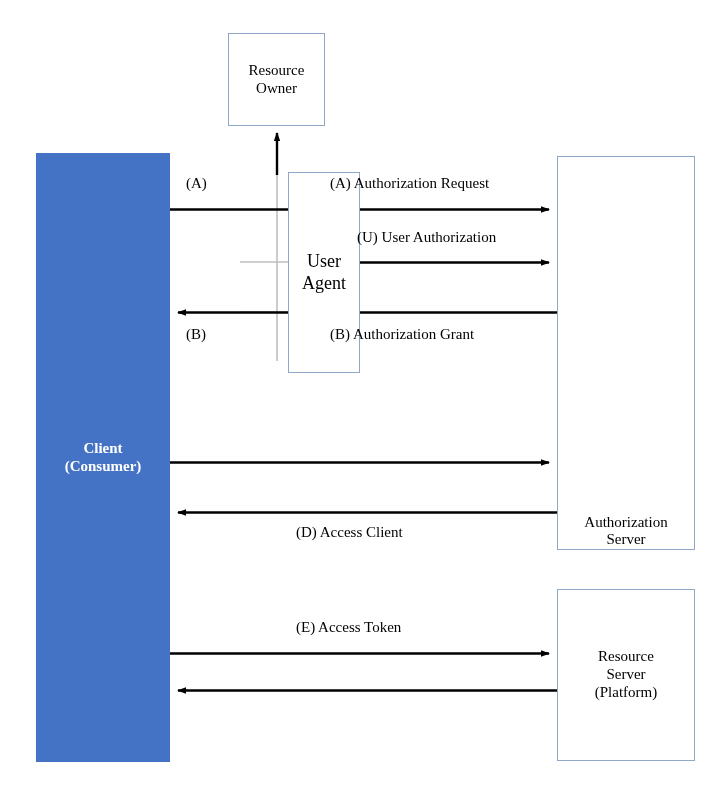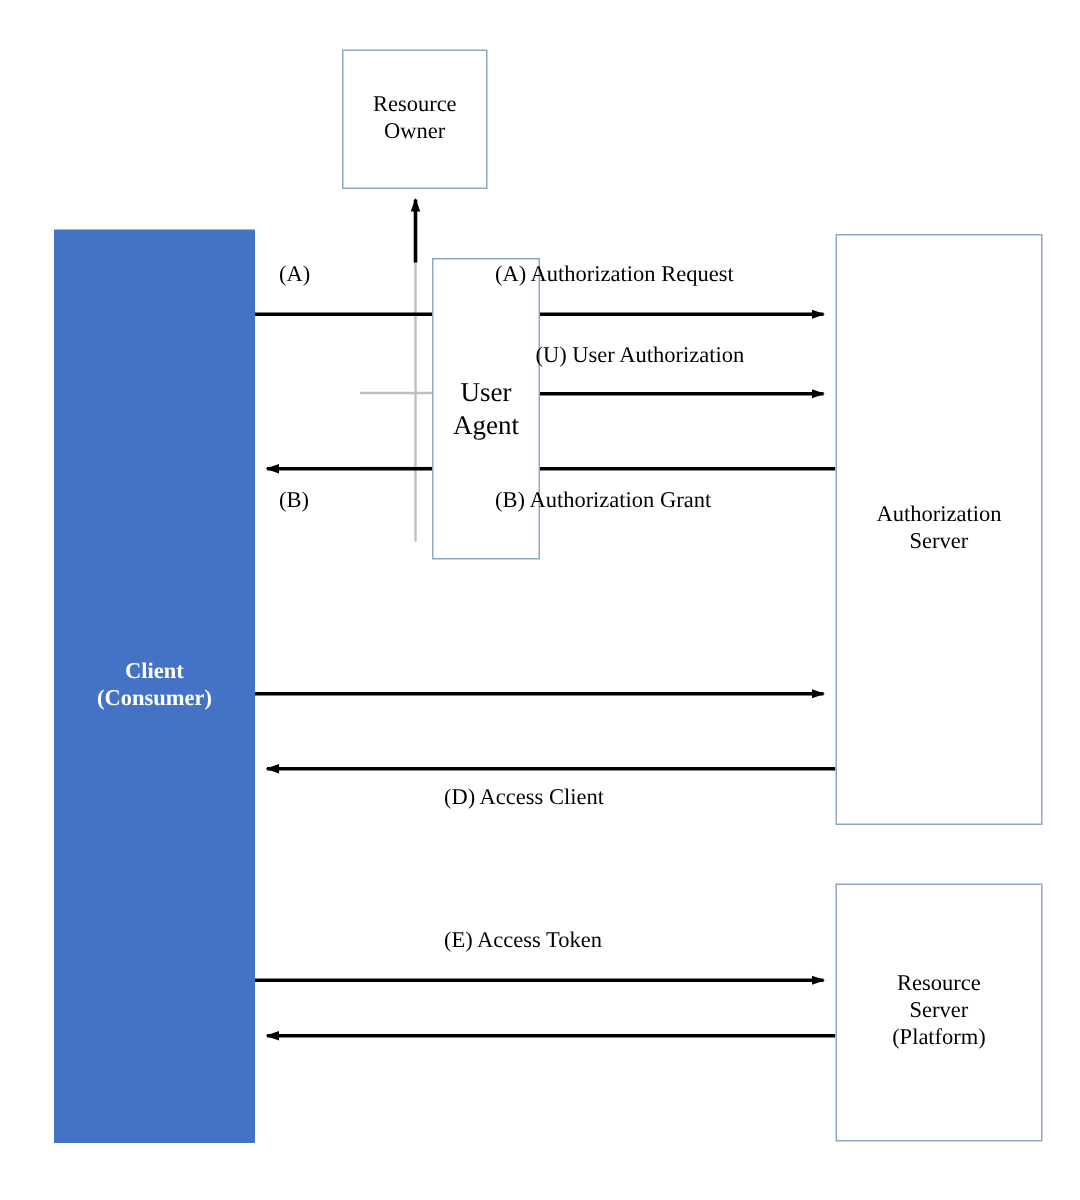--- a/index.html
+++ b/index.html
@@ -39,21 +39,21 @@
   .node.filled {
     background: #4472C4;
     color: #ffffff;
     font-weight: bold;
     border: none;
   }
   
   #node-resource-owner { left: 228px; top: 33px;  width: 97px;  height: 93px; }
   #node-user-agent     { left: 240px; top: 172px; width: 72px;  height: 201px; font-size: 18px; margin-left: 48px; }
   #node-client         { left: 36px;  top: 153px; width: 134px; height: 609px; }
-  #node-auth-server    { left: 557px; top: 156px; width: 138px; height: 394px; }
+  #node-auth-server    { left: 557px; top: 156px; width: 138px; height: 394px; align-items: flex-end; }
   #node-resource-server{ left: 557px; top: 589px; width: 138px; height: 172px; }
 
   
   .edge-label {
     position: absolute;
     font-size: 15px;
     white-space: nowrap;
     color: #000000;
   }
   #svg-edges {

